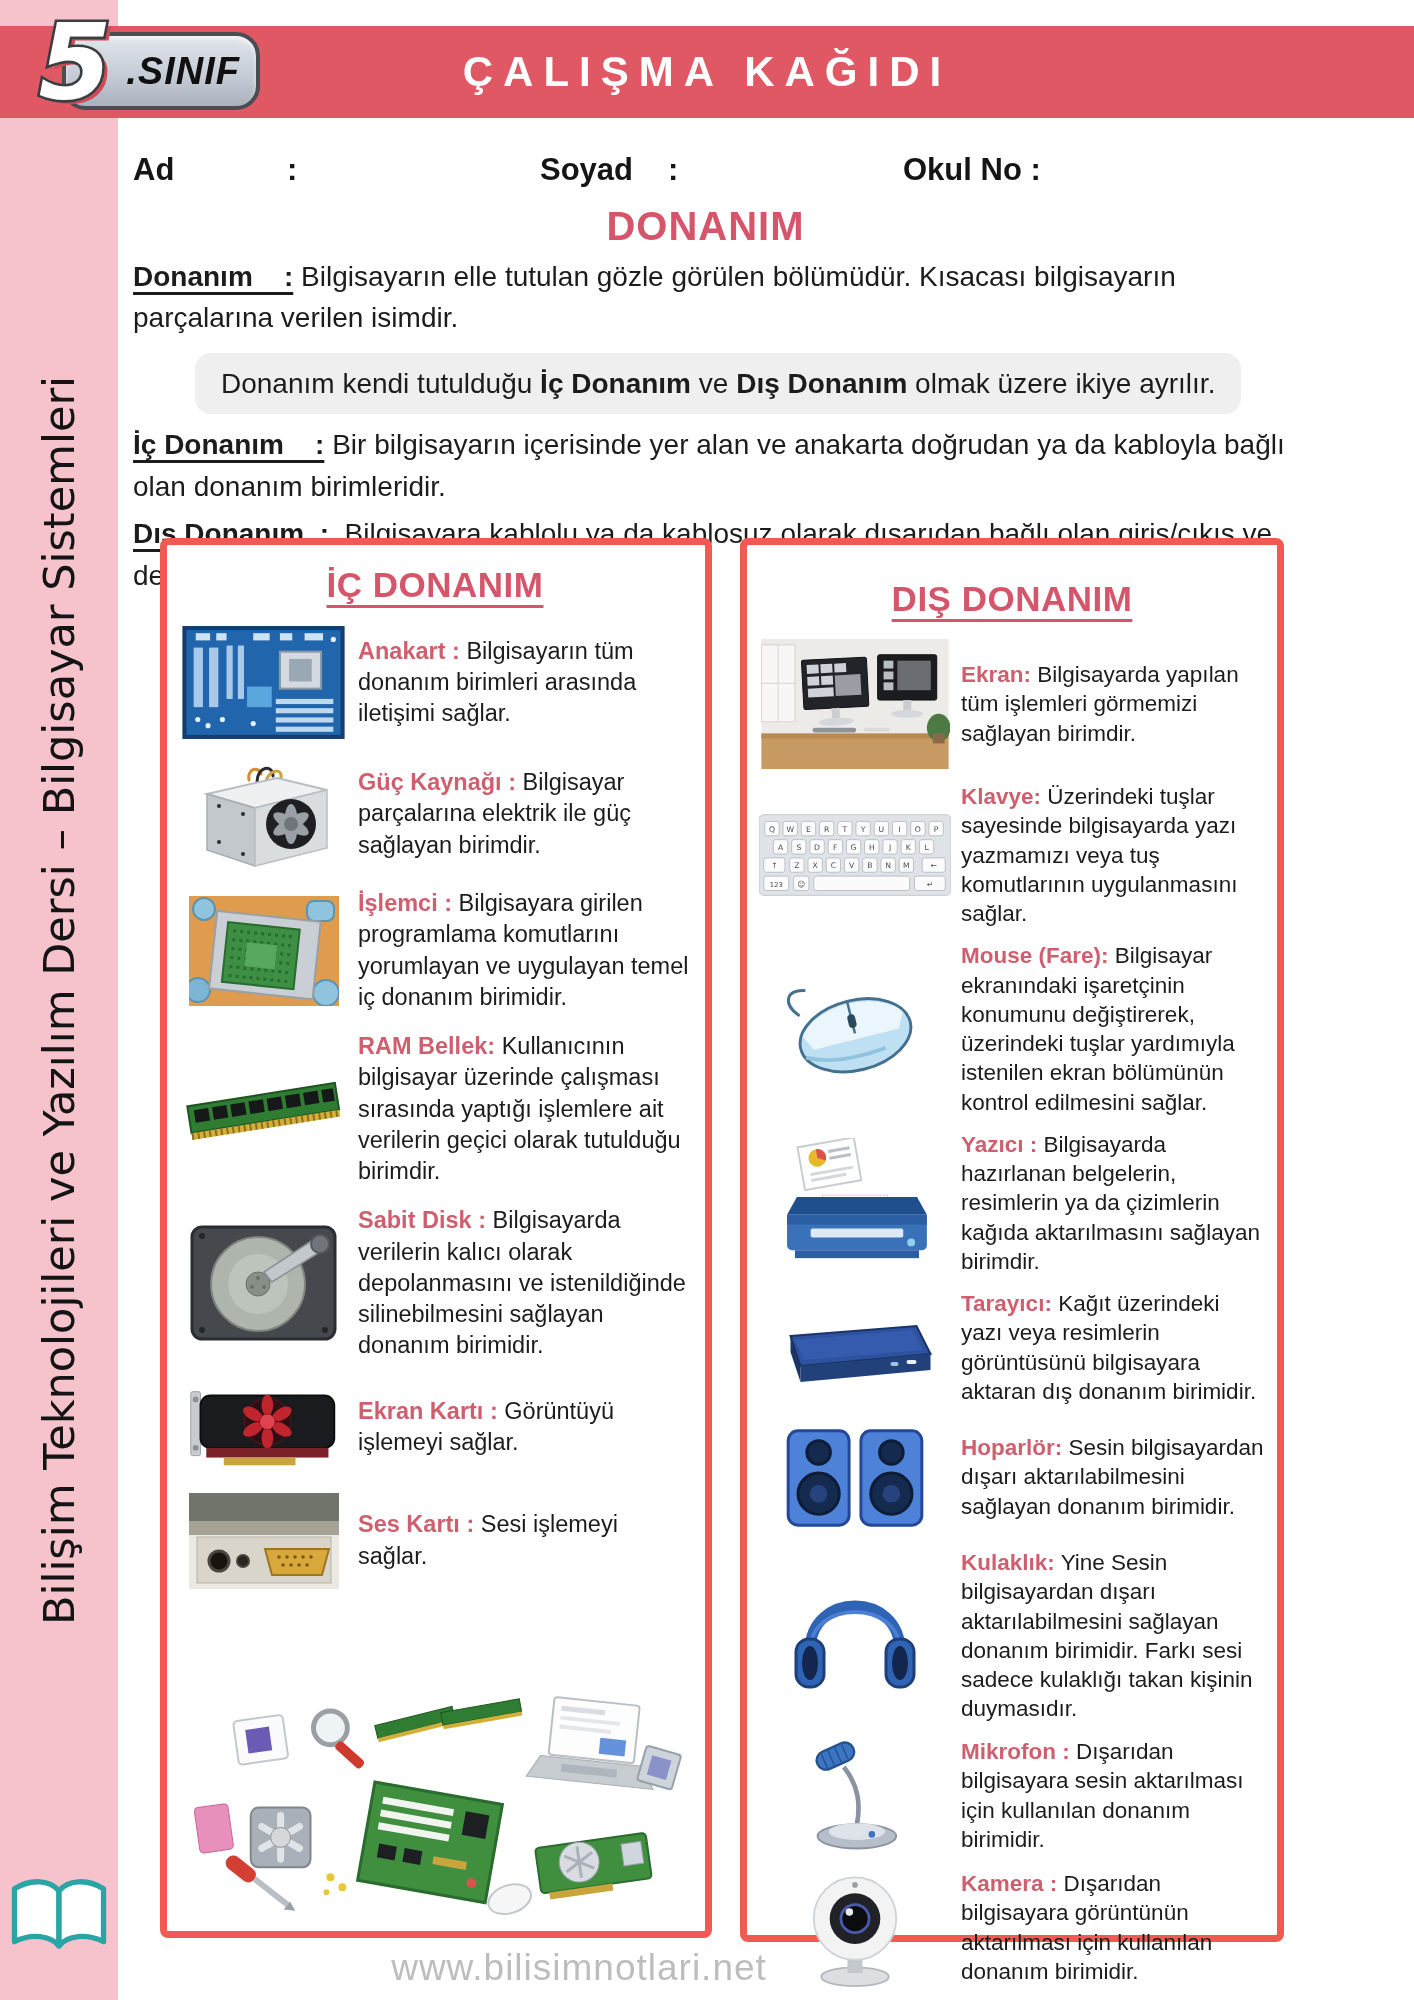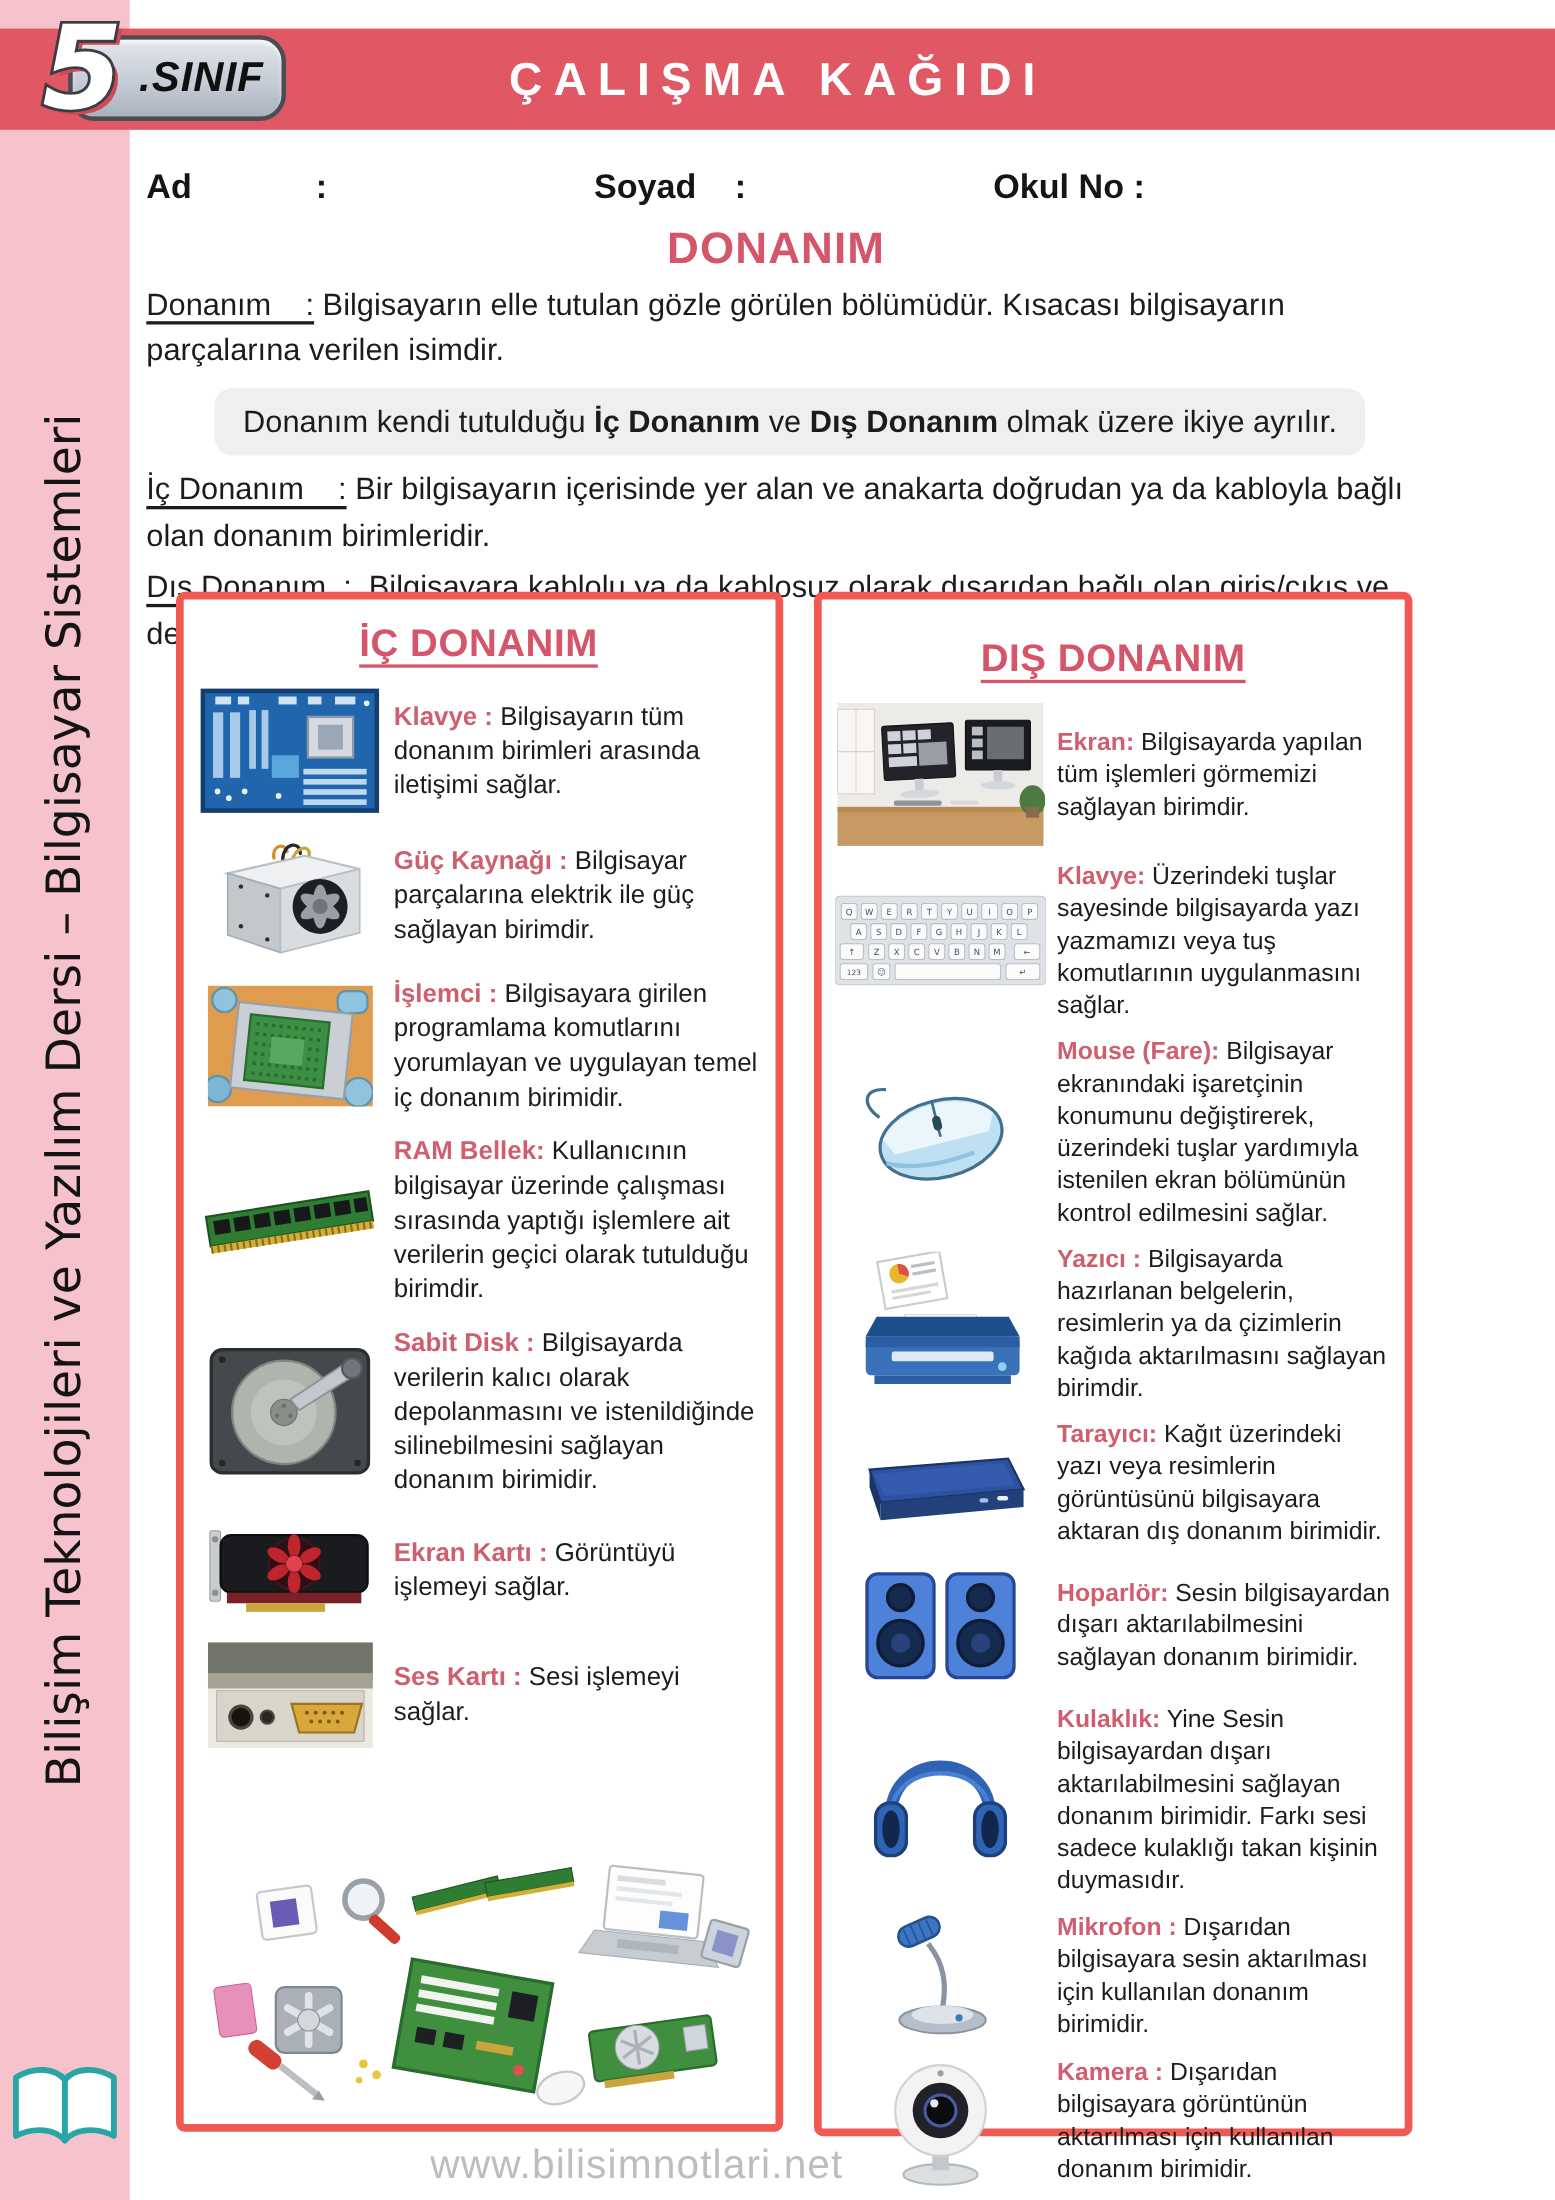--- a/index.html
+++ b/index.html
@@ -37,21 +37,21 @@
     font-size:31px; font-weight:600; color:#151515;}
   .form-row span{position:absolute; top:0;}
   .f-ad{left:133px;} .f-colon1{left:287px;} .f-soyad{left:540px;} .f-colon2{left:668px;} .f-okul{left:903px;}
 
   
   .page-heading{position:absolute; top:204px; left:118px; width:1175px; text-align:center;
     font-size:40px; font-weight:800; color:var(--heading-red); letter-spacing:1px;}
   .intro{position:absolute; top:256px; left:133px; width:1165px; font-size:28px;
     line-height:1.48; color:var(--text-dark);}
   .intro p{margin-bottom:6px;}
-  .term{font-weight:400; white-space:pre; text-decoration:underline;
+  .term{font-weight:700; white-space:pre; text-decoration:underline;
     text-decoration-thickness:3px; text-underline-offset:6px;}
   .highlight{display:inline-block; background:var(--highlight-gray); border-radius:16px;
     padding:10px 26px; margin:8px 0 10px 62px;}
   .b{font-weight:700;}
 
   
   .panel{position:absolute; top:538px; border:7px solid var(--border-red); border-radius:8px;
     background:#fff; display:flex; flex-direction:column;}
   .panel-internal{left:160px; width:552px; height:1400px; padding:12px 16px 10px 14px;}
   .panel-external{left:740px; width:544px; height:1404px; padding:12px 12px 10px 12px;}
@@ -158,21 +158,21 @@
             </g>
           <g fill="#e8f1f9">
               <circle cx="16" cy="92" r="2.5"></circle>
               <circle cx="26" cy="98" r="2.5"></circle>
               <circle cx="40" cy="92" r="2.5"></circle>
               <circle cx="70" cy="96" r="2.5"></circle>
               <circle cx="148" cy="14" r="2.5"></circle>
             </g>
         </svg>
       </div>
-      <p class="item-text"><span class="label">Klavye :</span><span> Bilgisayarın tüm donanım birimleri arasında iletişimi sağlar.</span></p>
+      <p class="item-text"><span class="label">Anakart :</span><span> Bilgisayarın tüm donanım birimleri arasında iletişimi sağlar.</span></p>
     </div>
 
     <div class="item">
       <div class="img-box">
         <svg width="150" height="112" viewBox="0 0 150 112">
           <g stroke-linecap="round" fill="none" stroke-width="3">
             <path d="M60 22 C58 10 70 8 72 16" stroke="#d88c2a"></path>
             <path d="M68 24 C68 8 84 6 84 18" stroke="#2a2a2a"></path>
             <path d="M76 26 C80 10 94 10 92 20" stroke="#caa53d"></path>
           </g>

